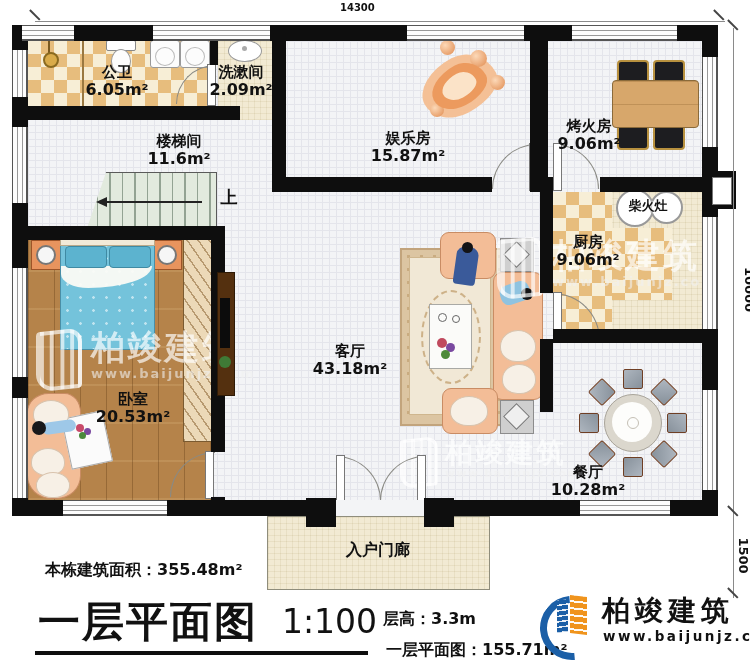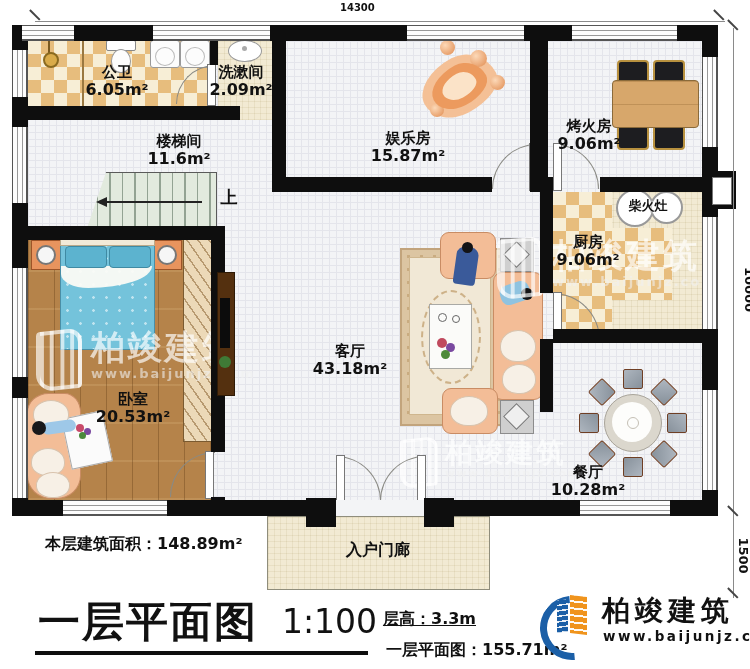--- a/index.html
+++ b/index.html
@@ -306,27 +306,27 @@
   <div class="tick" style="left:712px;top:14px;"></div>
   <div class="dim" style="left:340px;top:2px;">14300</div>
   <div class="dimline" style="left:733px;top:28px;width:1px;height:488px;"></div>
   <div class="tick" style="left:726px;top:24px;"></div>
   <div class="tick" style="left:726px;top:510px;"></div>
   <div class="dim" style="left:727px;top:282px;transform:rotate(90deg);transform-origin:center;font-size:13px;">10000</div>
   <div class="dimline" style="left:733px;top:516px;width:1px;height:82px;"></div>
   <div class="tick" style="left:726px;top:592px;"></div>
   <div class="dim" style="left:725px;top:548px;transform:rotate(90deg);transform-origin:center;font-size:13px;">1500</div>
 
-  <div class="ftxt" style="left:45px;top:534px;">
-    <span>本层建筑面积：</span><span>148.89m²</span>
+  <div class="ftxt" style="left:45px;top:560px;">
+    <span>本栋建筑面积：</span><span>355.48m²</span>
   </div>
   <div class="abs" style="left:38px;top:594px;font-size:42px;font-weight:900;letter-spacing:2px;z-index:70;">一层平面图</div>
   <div class="abs" style="left:282px;top:602px;font-size:33px;font-weight:400;z-index:70;">1:100</div>
   <div class="abs" style="left:35px;top:651px;width:333px;height:4px;background:#0e0e0e;z-index:70;"></div>
-  <div class="ftxt" style="left:383px;top:609px;text-decoration:underline;">
+  <div class="ftxt" style="left:383px;top:609px;">
     <span>层高：</span><span>3.3m</span>
   </div>
   <div class="ftxt" style="left:386px;top:640px;">
     <span>一层平面图：</span><span>155.71m²</span>
   </div>
 
   <div class="abs" style="left:540px;top:588px;width:205px;height:74px;z-index:70;">
     <div class="abs" style="left:0;top:8px;width:50px;height:50px;border:7px solid transparent;border-left-color:#1b5fa7;border-bottom-color:#1b5fa7;border-radius:50%;transform:rotate(40deg);"></div>
     <div class="abs" style="left:17px;top:12px;width:11px;height:32px;background:#1b5fa7;transform:skewY(-8deg);
          background-image:repeating-linear-gradient(to bottom,transparent 0 4px,rgba(255,255,255,.9) 4px 5.5px);"></div>

